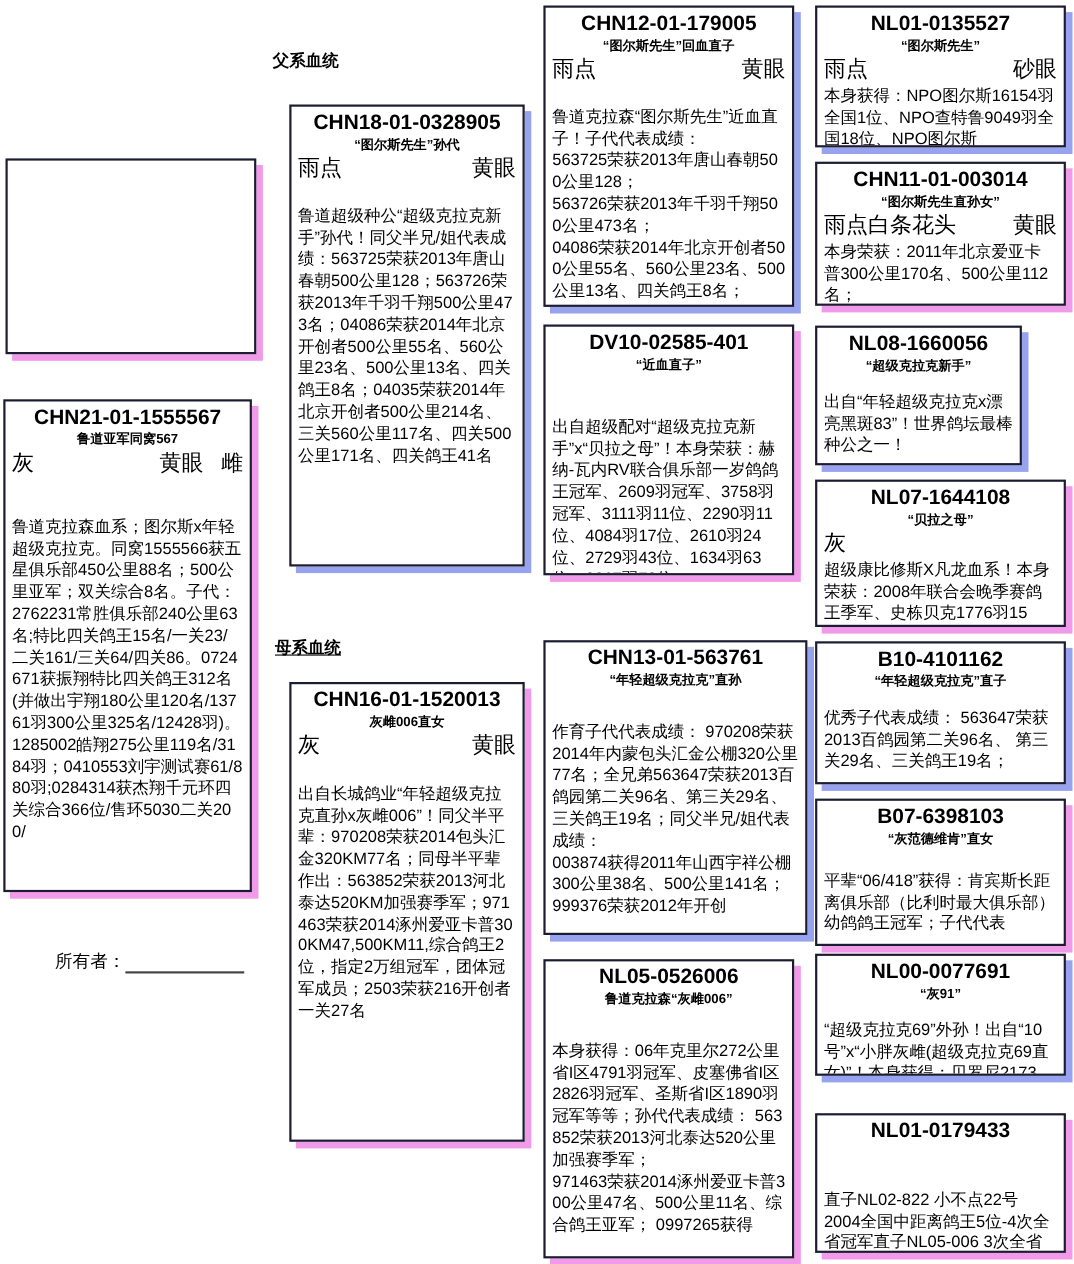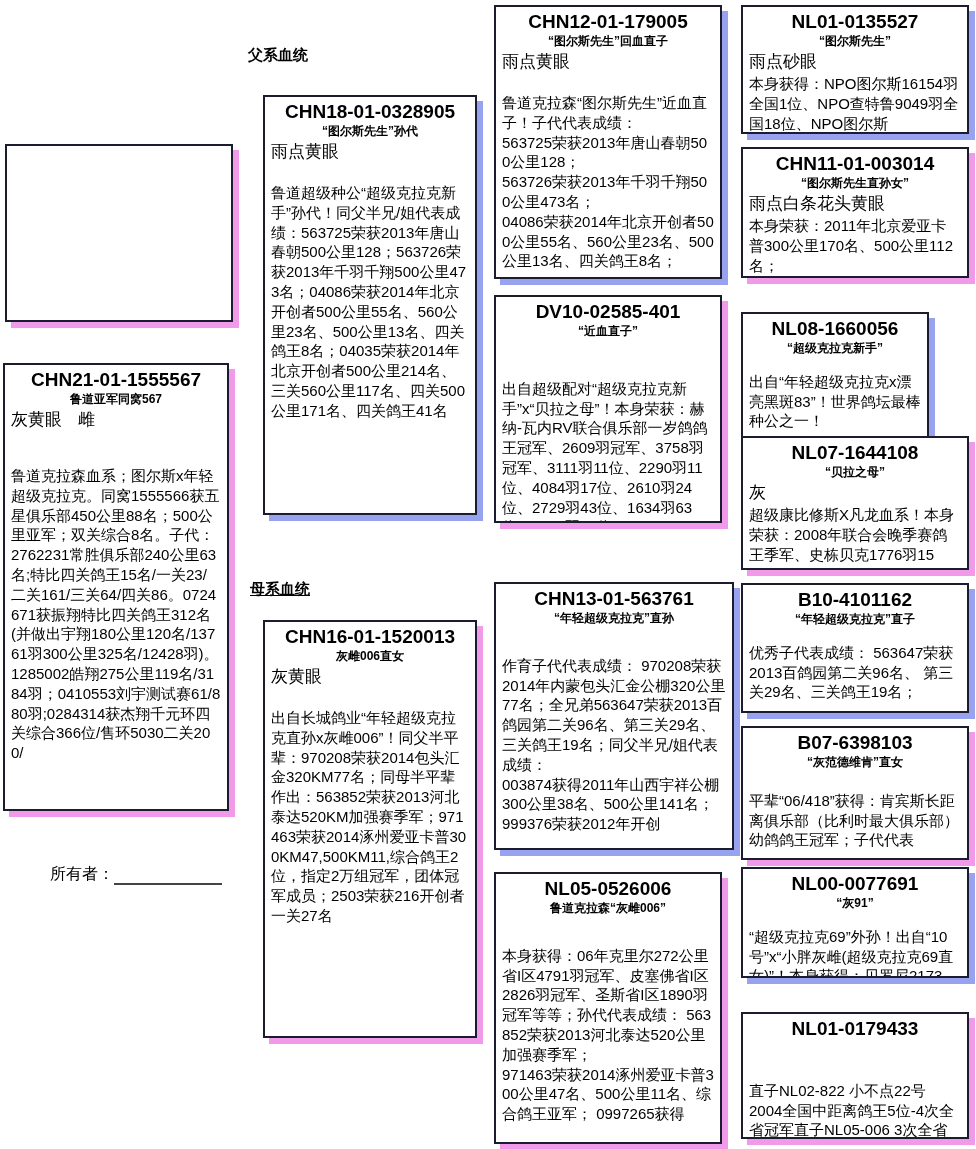--- a/index.html
+++ b/index.html
@@ -4,22 +4,22 @@
 <style>
   html,body{margin:0;padding:0;background:#fff;}
   *{box-sizing:border-box;}
   body{font-family:"Liberation Sans","DejaVu Sans",sans-serif;color:#000;}
   .page{position:relative;width:976px;height:1149px;background:#fff;overflow:hidden;}
   .box{position:absolute;background:#fff;border:2px solid #1c1c30;overflow:hidden;}
   .box.blue{box-shadow:6px 6px 0 #97a3ee;}
   .box.pink{box-shadow:6px 6px 0 #f19ae9;}
   .ring{font-weight:bold;text-align:center;font-size:19px;line-height:1.25;margin-top:3px;}
   .bname{font-weight:bold;text-align:center;font-size:12px;line-height:1.25;}
-  .attrs{display:flex;align-items:flex-start;
-         padding:0 6px;font-size:17px;line-height:1.25;margin-top:2px;}
+  .attrs{display:flex;justify-content:space-between;align-items:flex-start;
+         padding:0 6px;font-size:20px;line-height:1.25;margin-top:2px;}
   .attr-right{display:flex;gap:16px;}
   .btext{padding:0 6px;font-size:15px;line-height:1.32;white-space:pre-wrap;word-break:break-all;}
   .branch-label{position:absolute;font-weight:bold;font-size:15px;}
   .owner{position:absolute;font-size:16px;}
   .owner .blank{display:inline-block;width:108px;border-bottom:2px solid #444;height:16px;vertical-align:bottom;}
   
   .g0{margin-top:2px;} .g1{margin-top:16px;} .g2{margin-top:21px;}
   .g3{margin-top:30px;} .g35{margin-top:36px;} .g4{margin-top:40px;}
 </style>
 </head>
@@ -116,21 +116,21 @@
   <div class="box pink" style="left:741px;top:147px;width:228px;height:131px;">
     <div class="ring">CHN11-01-003014</div>
     <div class="bname">“图尔斯先生直孙女”</div>
     <div class="attrs">
       <span>雨点白条花头</span>
       <span>黄眼</span>
     </div>
     <div class="btext g0">本身荣获：2011年北京爱亚卡普300公里170名、500公里112名；</div>
   </div>
 
-  <div class="box blue" style="left:741px;top:312px;width:188px;height:127px;">
+  <div class="box blue" style="left:741px;top:296px;width:188px;height:127px;">
     <div class="ring">NL08-1660056</div>
     <div class="bname">“超级克拉克新手”</div>
     <div class="btext g1">出自“年轻超级克拉克x漂亮黑斑83”！世界鸽坛最棒种公之一！</div>
   </div>
 
   <div class="box pink" style="left:741px;top:436px;width:228px;height:134px;">
     <div class="ring">NL07-1644108</div>
     <div class="bname">“贝拉之母”</div>
     <div class="attrs">
       <span>灰</span>

